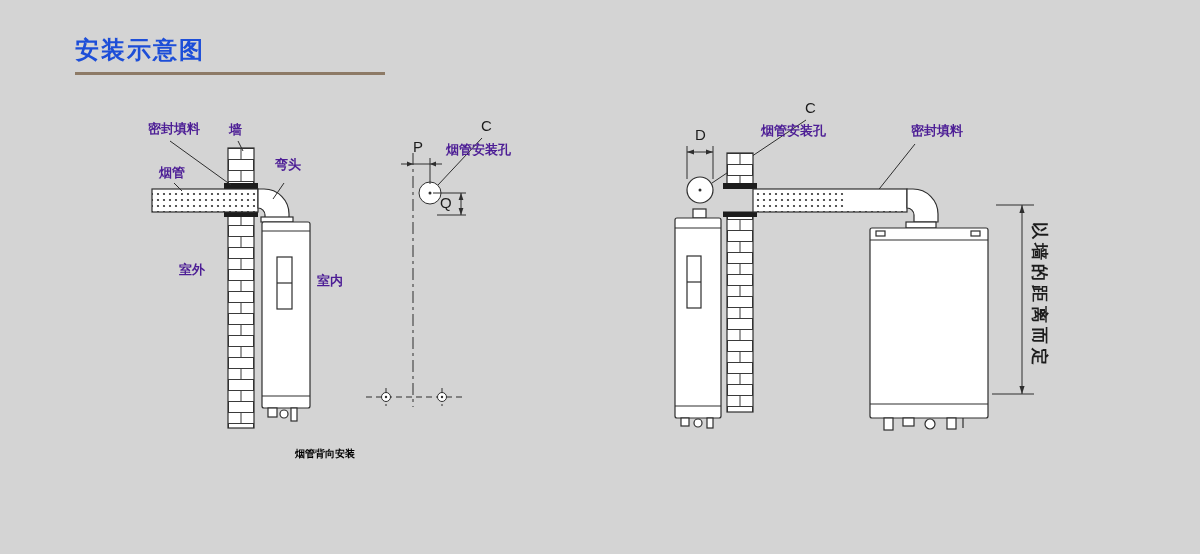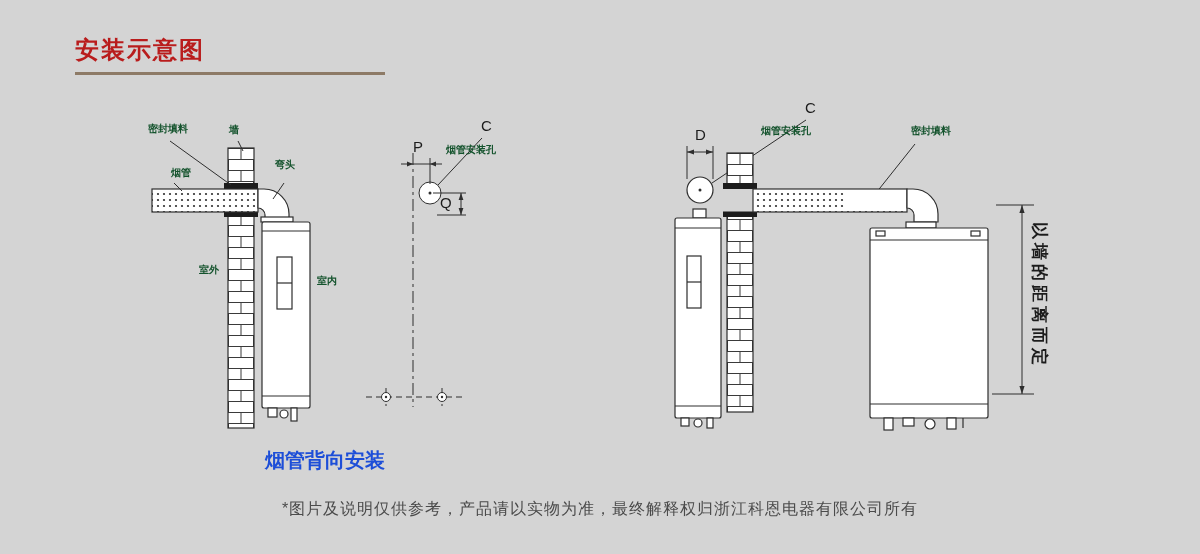--- a/index.html
+++ b/index.html
@@ -5,37 +5,37 @@
   html,body{margin:0;padding:0;}
   body{
     width:1200px;height:554px;
     font-family:"Liberation Sans","DejaVu Sans",sans-serif;
     background:#d4d4d4;
     overflow:hidden;
   }
   .page{position:relative;width:1200px;height:554px;background:#d4d4d4;}
   .page-title{
     position:absolute;left:75px;top:34px;
-    font-size:24px;font-weight:bold;color:#b91c1c;letter-spacing:2px;
+    font-size:24px;font-weight:bold;color:#1d4ed8;letter-spacing:2px;
   }
   .title-underline{
     position:absolute;left:75px;top:72px;width:310px;height:3px;
     background:#8d7a66;
   }
   svg.canvas{position:absolute;left:0;top:0;}
   .lbl{
-    position:absolute;font-size:10px;font-weight:bold;color:#14532d;
+    position:absolute;font-size:13px;font-weight:bold;color:#4c1d95;
     white-space:nowrap;line-height:18px;
   }
   .dim{
     position:absolute;font-size:15px;font-weight:normal;color:#1c1c1c;
     white-space:nowrap;line-height:16px;
   }
   .caption{
-    position:absolute;font-size:20px;font-weight:bold;color:#1d4ed8;
+    position:absolute;font-size:10px;font-weight:bold;color:#000000;
     width:164px;text-align:center;white-space:nowrap;
   }
   .rotated-note{
     position:absolute;left:1051px;top:222px;
     font-size:17px;font-weight:bold;color:#1c1c1c;
     letter-spacing:4px;white-space:nowrap;
     transform:rotate(90deg);transform-origin:0 0;
   }
   .footer-note{
     position:absolute;left:0;right:0;top:499px;
@@ -176,33 +176,32 @@
       <g stroke-width="1">
         <path d="M996,205 H1034 M992,394 H1034 M1022,205 V394"></path>
         <polygon points="1022,205 1019.4,213 1024.6,213" fill="#2e2e2e" stroke="none"></polygon>
         <polygon points="1022,394 1019.4,386 1024.6,386" fill="#2e2e2e" stroke="none"></polygon>
       </g>
     </g>
   </svg>
 
   <div class="lbl" style="left:148px;top:120px;">密封填料</div>
   <div class="lbl" style="left:229px;top:121px;">墙</div>
-  <div class="lbl" style="left:159px;top:164px;margin-left:12px;">烟管</div>
+  <div class="lbl" style="left:159px;top:164px;">烟管</div>
   <div class="lbl" style="left:275px;top:156px;">弯头</div>
-  <div class="lbl" style="left:179px;top:261px;margin-left:20px;">室外</div>
+  <div class="lbl" style="left:179px;top:261px;">室外</div>
   <div class="lbl" style="left:317px;top:272px;">室内</div>
 
   <div class="dim" style="left:481px;top:118px;">C</div>
   <div class="lbl" style="left:446px;top:141px;">烟管安装孔</div>
   <div class="dim" style="left:413px;top:139px;">P</div>
   <div class="dim" style="left:440px;top:195px;">Q</div>
 
   <div class="dim" style="left:805px;top:100px;">C</div>
   <div class="dim" style="left:695px;top:127px;">D</div>
   <div class="lbl" style="left:761px;top:122px;">烟管安装孔</div>
   <div class="lbl" style="left:911px;top:122px;">密封填料</div>
   <div class="rotated-note">以墙的距离而定</div>
 
   <div class="caption" style="left:243px;top:447px;">烟管背向安装</div>
 
-  <div class="footer-note">*图片及说明仅供参考，产品请以实物为准，最终解释权归浙江科恩电器有限公司所有</div>
 
 </div>
 
 </body></html>

